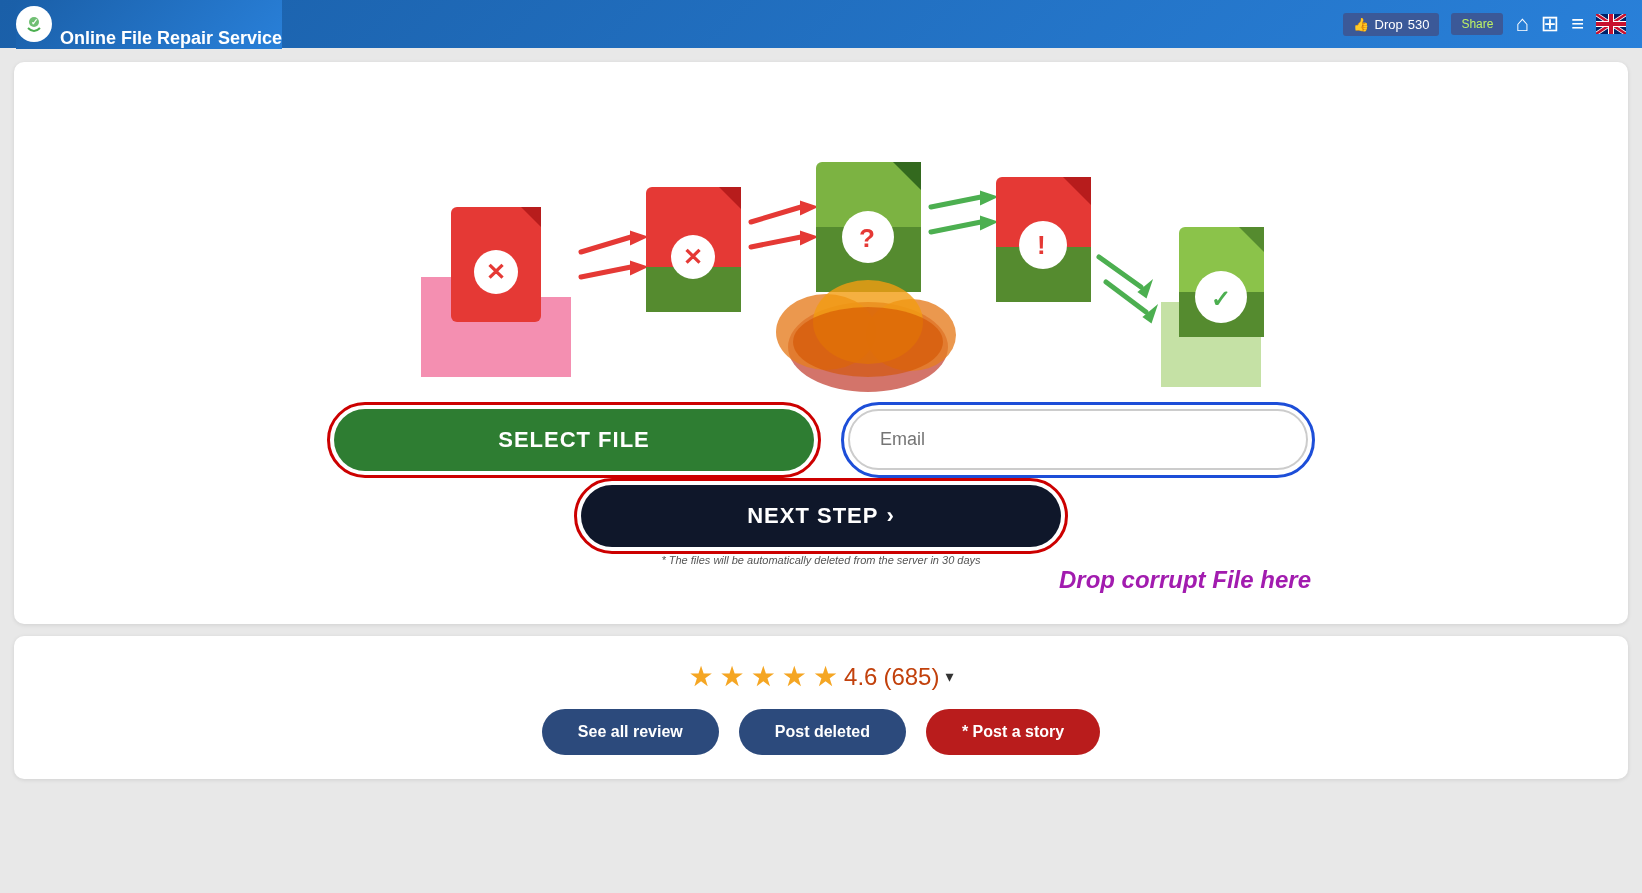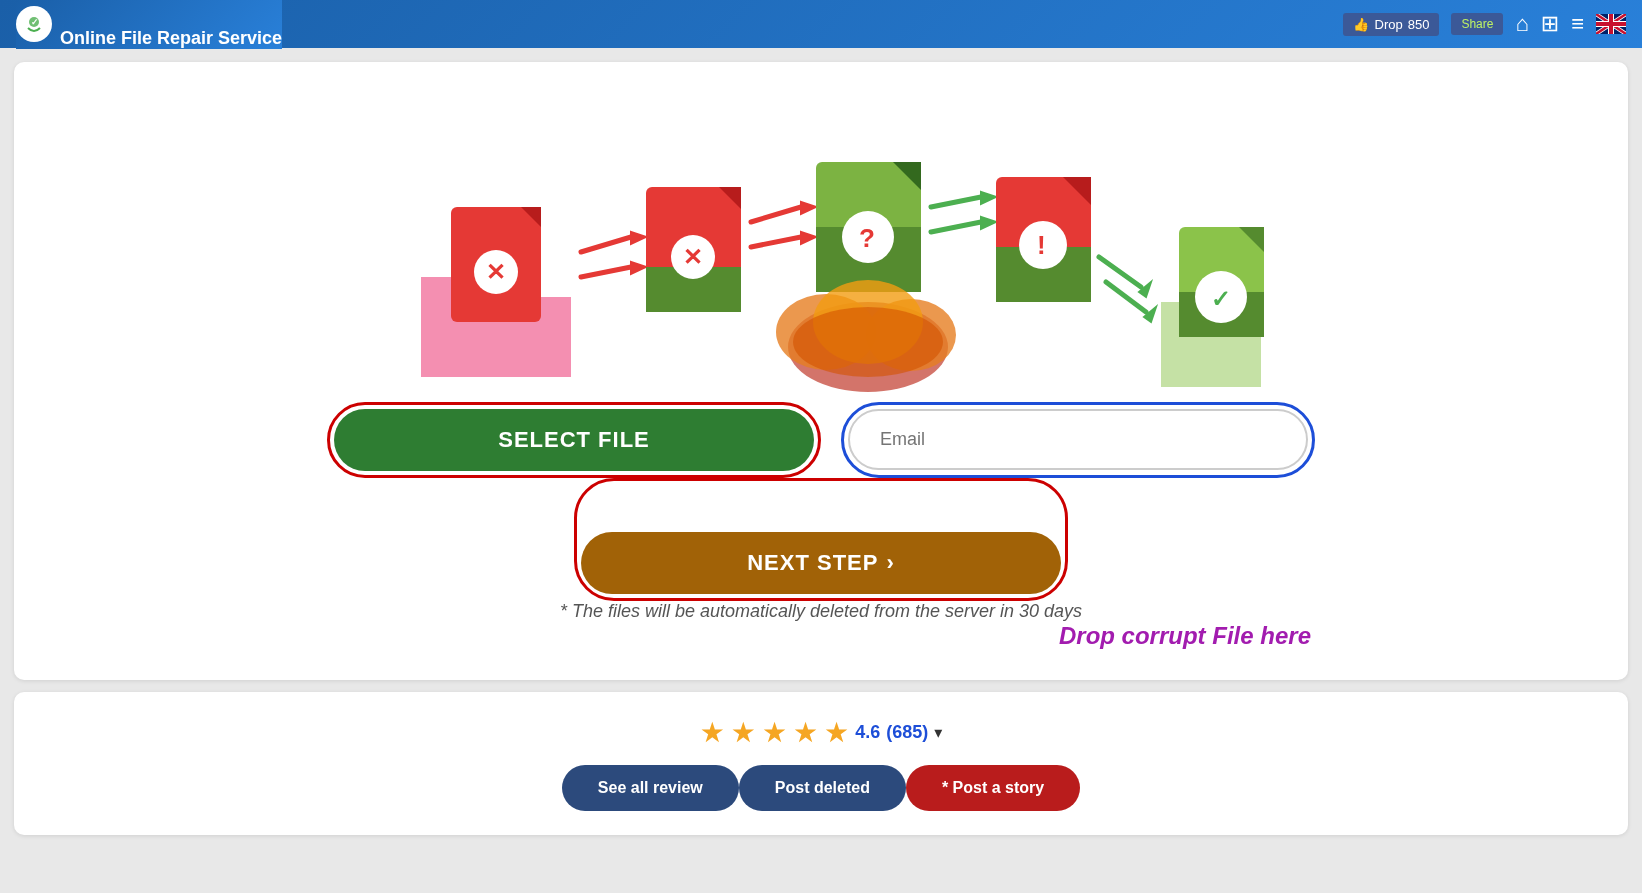--- a/index.html
+++ b/index.html
@@ -136,38 +136,37 @@
       color: #aaa;
       width: 460px;
       outline: none;
     }
     .next-step-wrapper {
       border: 3px solid #cc0000;
       border-radius: 40px;
       padding: 4px;
     }
     .next-step-btn {
-      background: #a16207;
+      background: #0f172a;
       color: white;
       border: none;
       border-radius: 36px;
       padding: 18px 0;
       font-size: 22px;
       font-weight: bold;
       cursor: pointer;
       width: 480px;
       letter-spacing: 1px;
       display: flex;
       align-items: center;
       justify-content: center;
       gap: 8px;
-      margin-top: 47px;
     }
     .disclaimer-text {
-      font-size: 18px;
+      font-size: 11px;
       color: #555;
       font-style: italic;
     }
     .drop-text {
       align-self: flex-end;
       color: #a21caf;
       font-weight: bold;
       font-style: italic;
       font-size: 24px;
       width: 100%;
@@ -191,26 +190,27 @@
     .stars-area {
       display: flex;
       align-items: center;
       gap: 6px;
     }
     .star {
       color: #f5a623;
       font-size: 28px;
     }
     .rating-text {
-      font-size: 18px;
-      color: #1d4ed8;
-      font-weight: bold;
+      font-size: 24px;
+      color: #c2410c;
+      font-weight: normal;
     }
     .review-buttons {
       display: flex;
+      gap: 20px;
     }
     .review-btn {
       background: #2c4a7c;
       color: white;
       border: none;
       border-radius: 30px;
       padding: 14px 36px;
       font-size: 16px;
       cursor: pointer;
       font-weight: bold;
@@ -239,21 +239,21 @@
         <path d="M6 16 Q12 22 18 16" stroke="#4caf50" stroke-width="2" fill="none"></path>
         <text x="9" y="13" font-size="9" fill="white" font-weight="bold">✓</text>
       </svg>
     </div>
     <span class="header-title">Online File Repair Service</span>
   </div>
   <div class="header-right">
     <button class="fb-like-btn">
       <span>👍</span>
       <span>Drop</span>
-      <span>850</span>
+      <span>530</span>
     </button>
     <button class="fb-share-btn">Share</button>
     <button class="header-icon-btn">⌂</button>
     <button class="header-icon-btn">⊞</button>
     <button class="header-icon-btn">≡</button>
 
     <svg class="flag-icon" viewBox="0 0 60 40">
       <rect width="60" height="40" fill="#012169"></rect>
       <path d="M0,0 L60,40 M60,0 L0,40" stroke="white" stroke-width="8"></path>
       <path d="M0,0 L60,40 M60,0 L0,40" stroke="#C8102E" stroke-width="5"></path>

